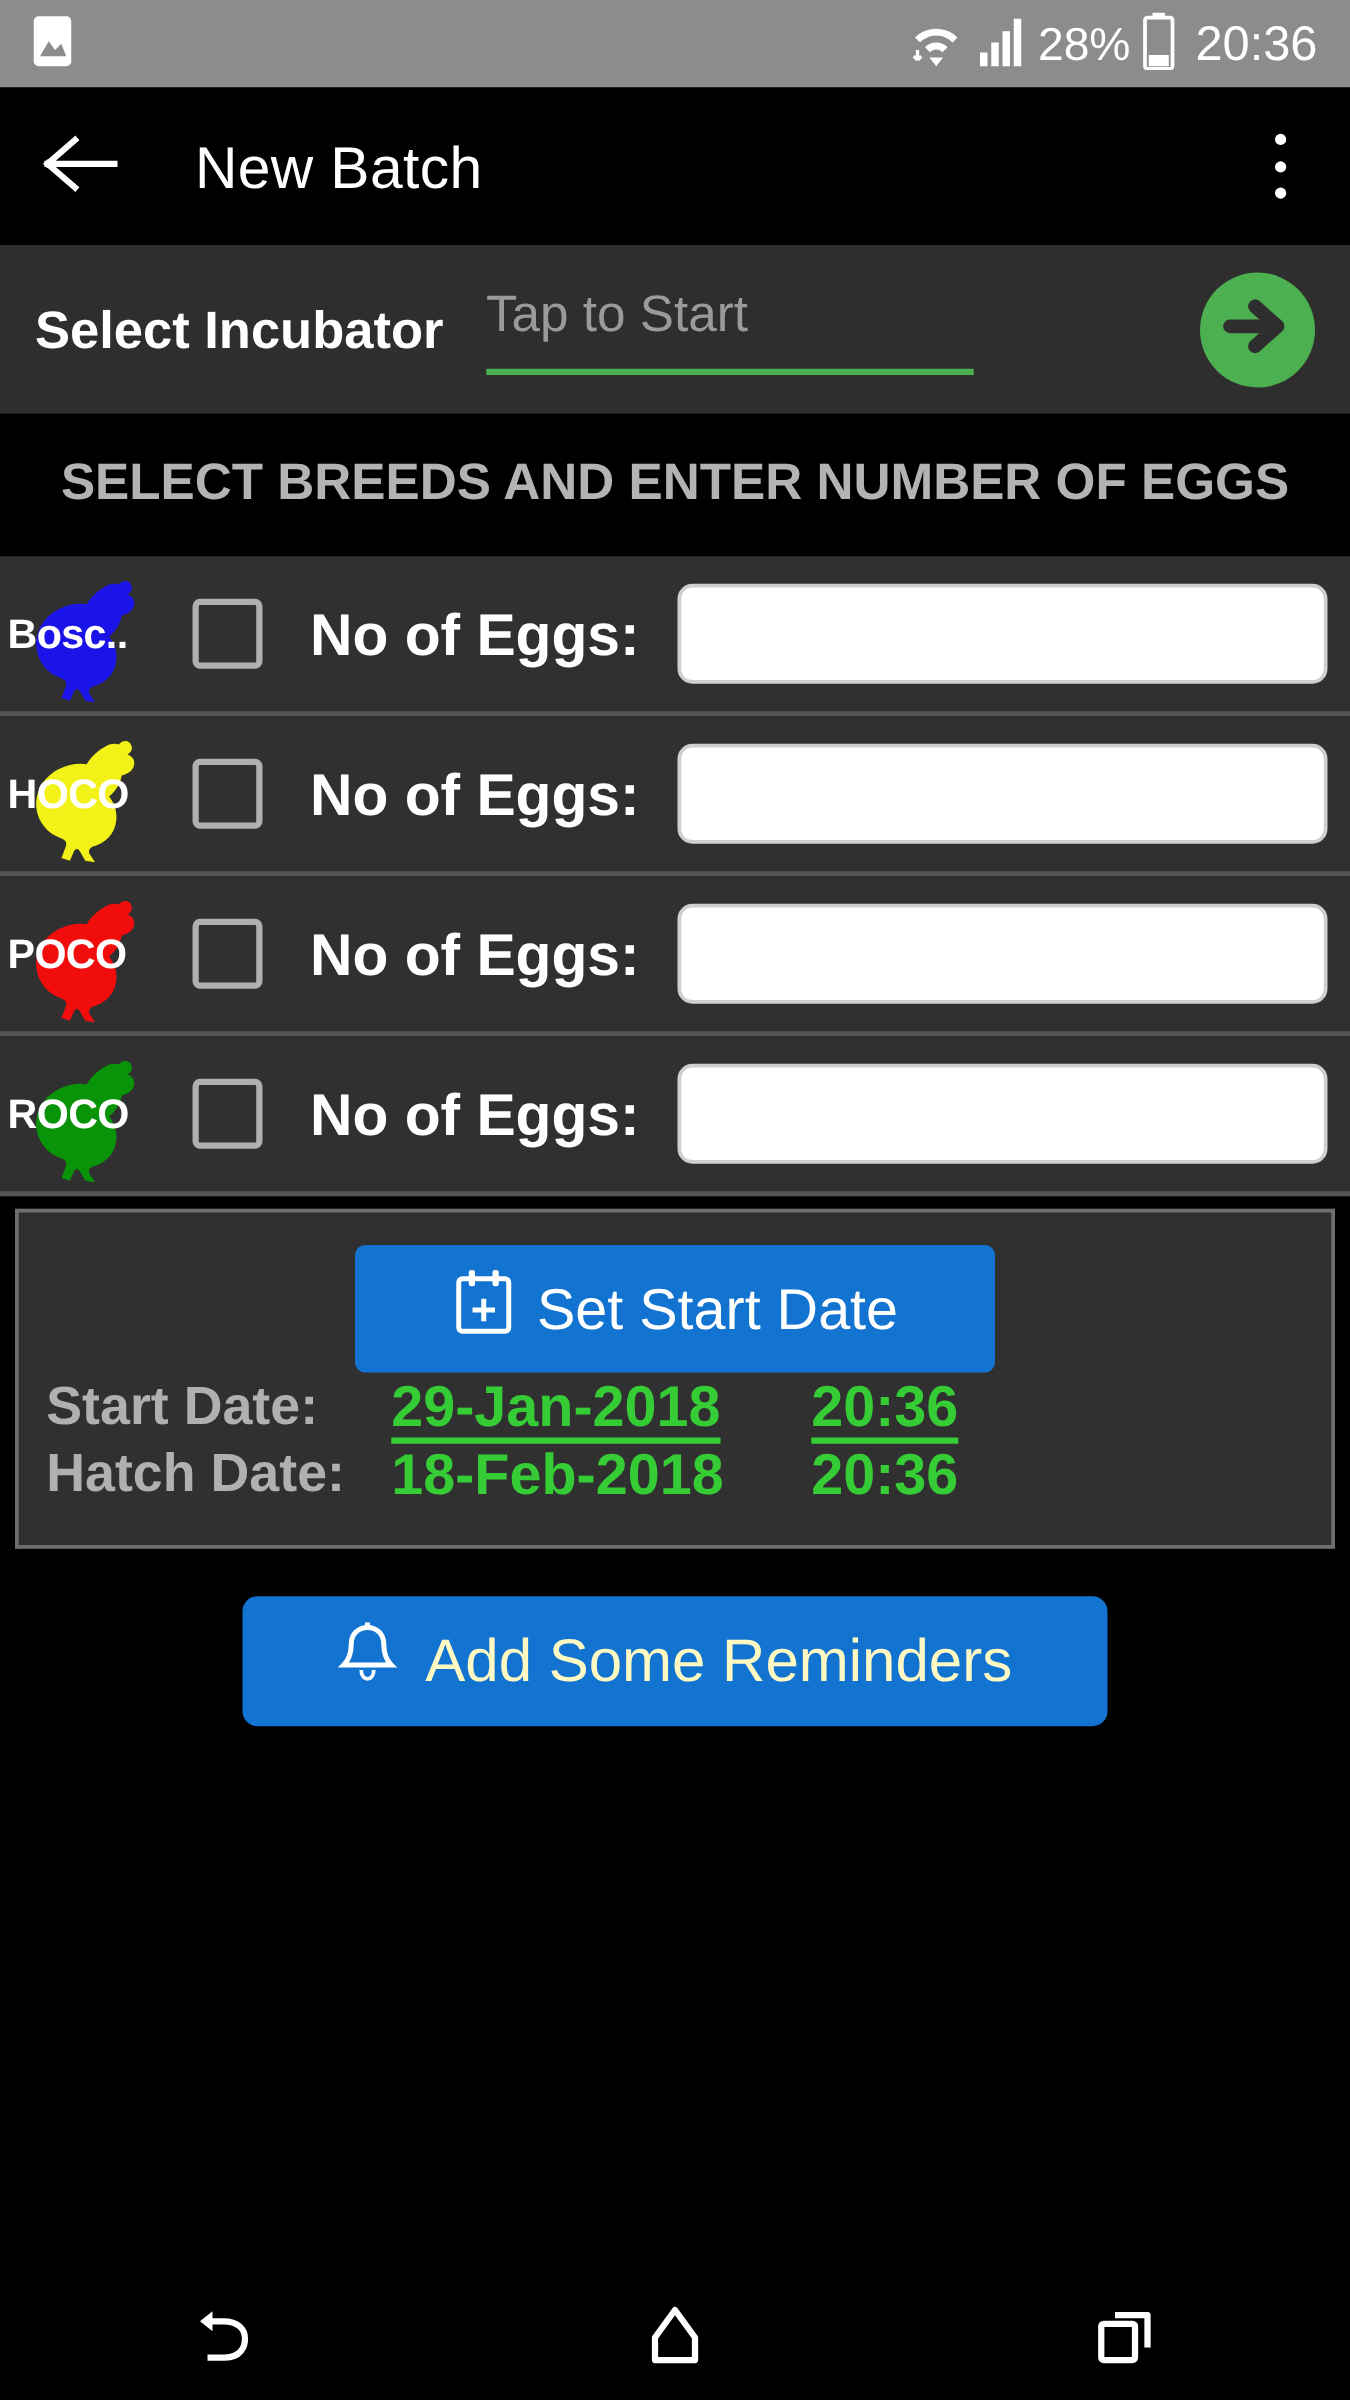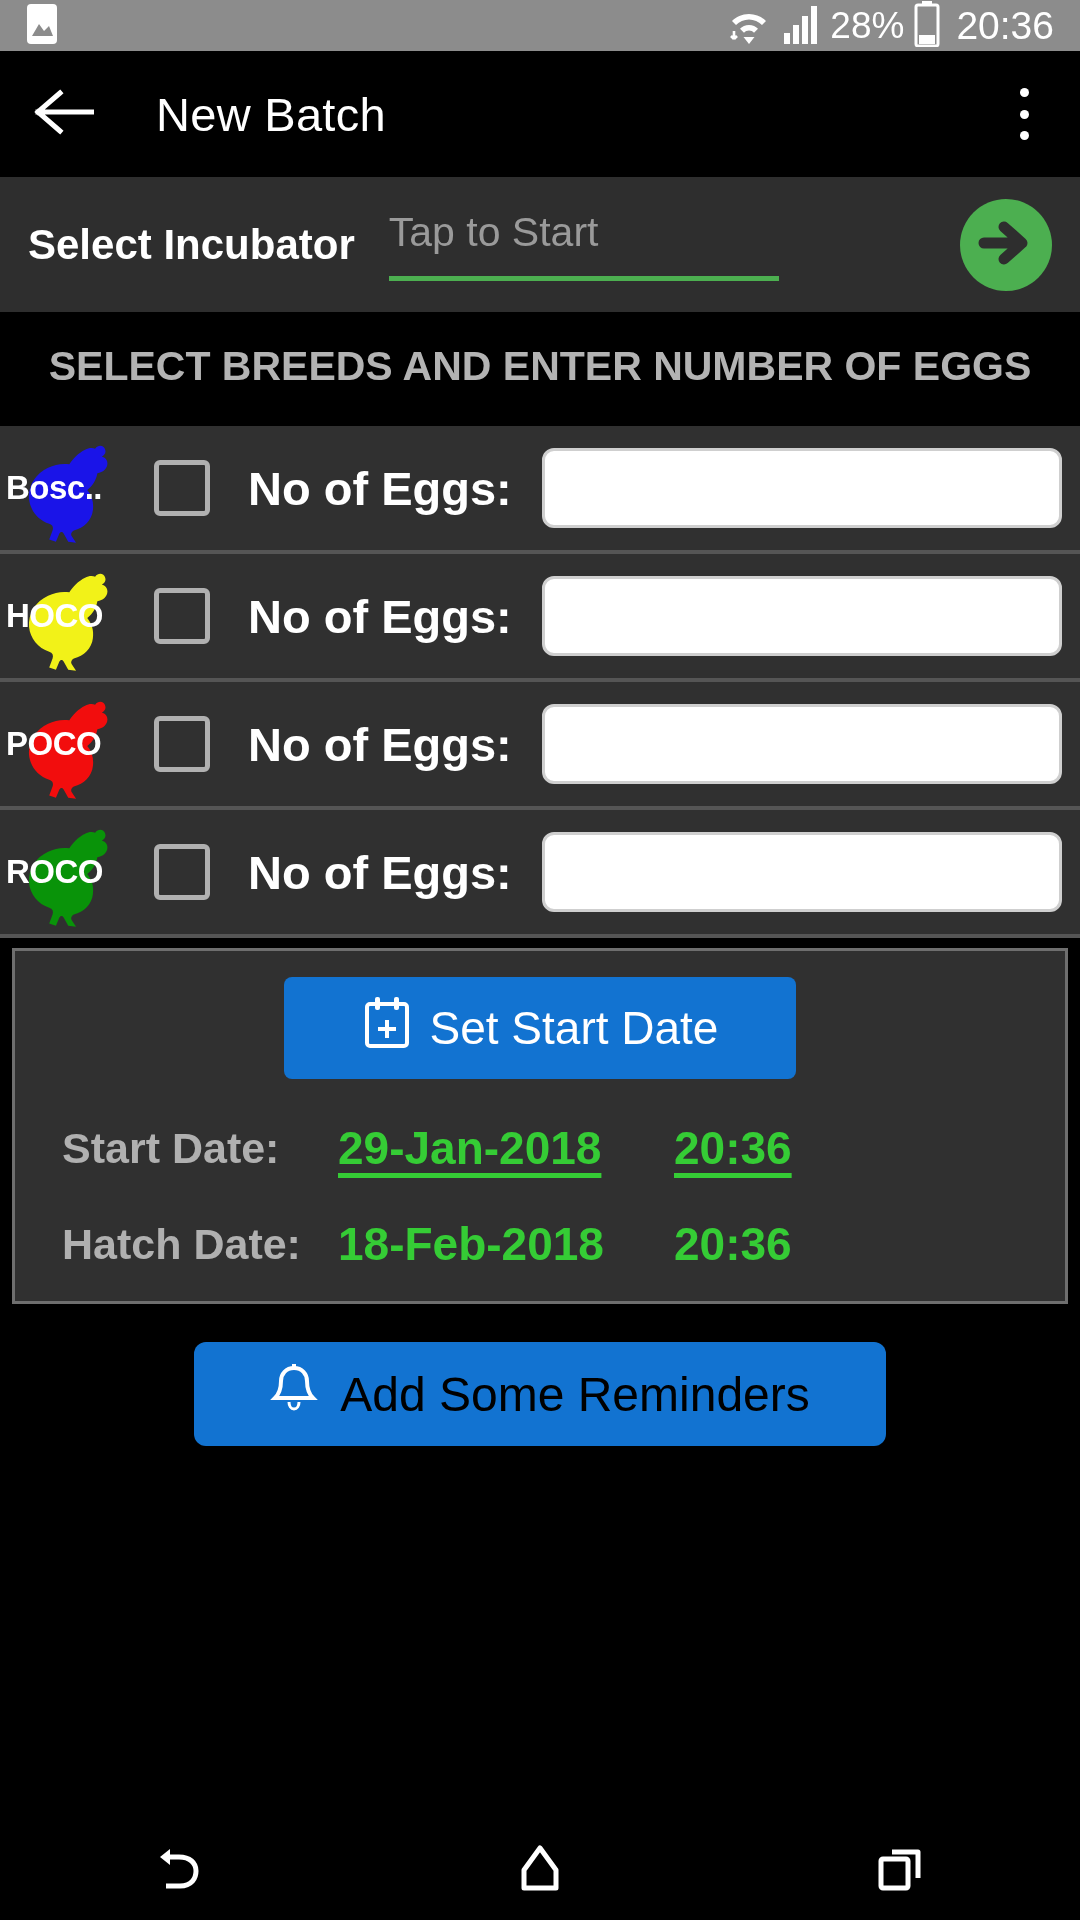--- a/index.html
+++ b/index.html
@@ -16,21 +16,21 @@
     position: relative;
     width: 1080px;
     height: 1920px;
     background: #000000;
     display: flex;
     flex-direction: column;
   }
 
   
   .status-bar {
-    height: 51px;
+    height: 70px;
     background: #8c8c8c;
     display: flex;
     align-items: center;
     padding: 0 26px;
     flex: 0 0 auto;
   }
   .status-left { display: flex; align-items: center; gap: 12px; }
   .status-right {
     margin-left: auto;
     display: flex;
@@ -213,22 +213,21 @@
     margin: 0 auto;
     background: #1273d1;
     border-radius: 8px;
     color: #ffffff;
     font-size: 46px;
     font-weight: 400;
   }
   .date-row {
     display: flex;
     align-items: center;
-    margin-top: 42px;
-    padding-left: 47px;
+    padding-left: 22px;
   }
   .date-label {
     color: #b0b0b0;
     font-size: 43px;
     font-weight: 700;
     width: 276px;
     flex: 0 0 auto;
   }
   .date-value {
     color: #35cc35;
@@ -260,21 +259,21 @@
   }
   .reminders-btn {
     display: flex;
     align-items: center;
     justify-content: center;
     gap: 22px;
     width: 692px;
     height: 104px;
     background: #1273d1;
     border-radius: 12px;
-    color: #000000;
+    color: #fef9c3;
     font-size: 48px;
     font-weight: 400;
   }
 
   
   .nav-bar {
     height: 104px;
     background: #000000;
     display: flex;
     align-items: center;

